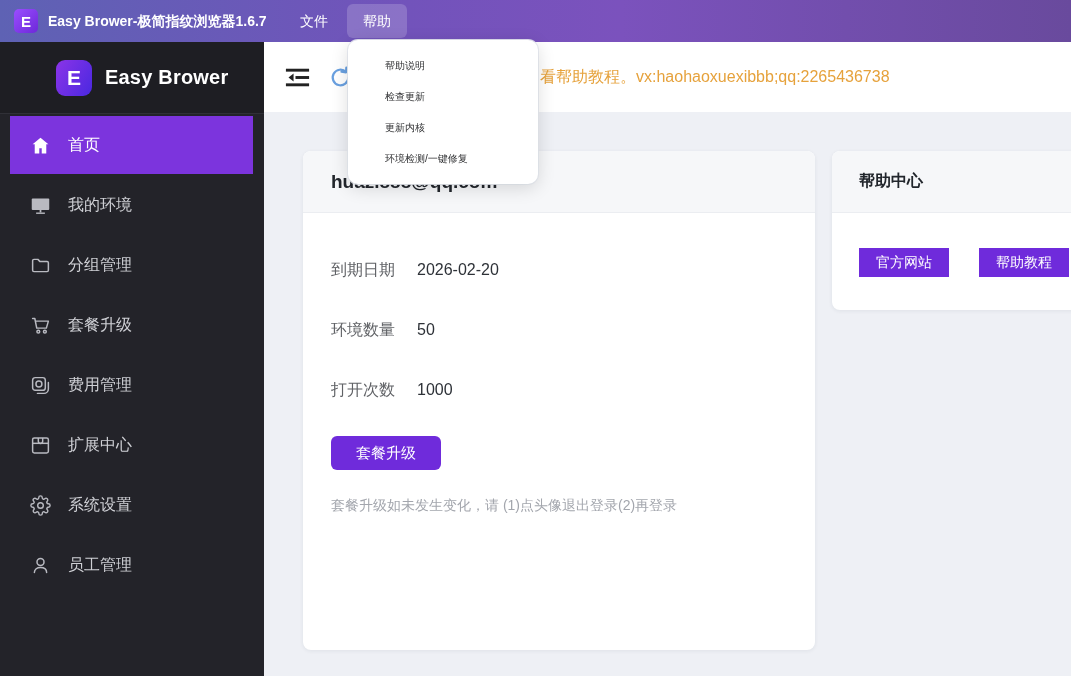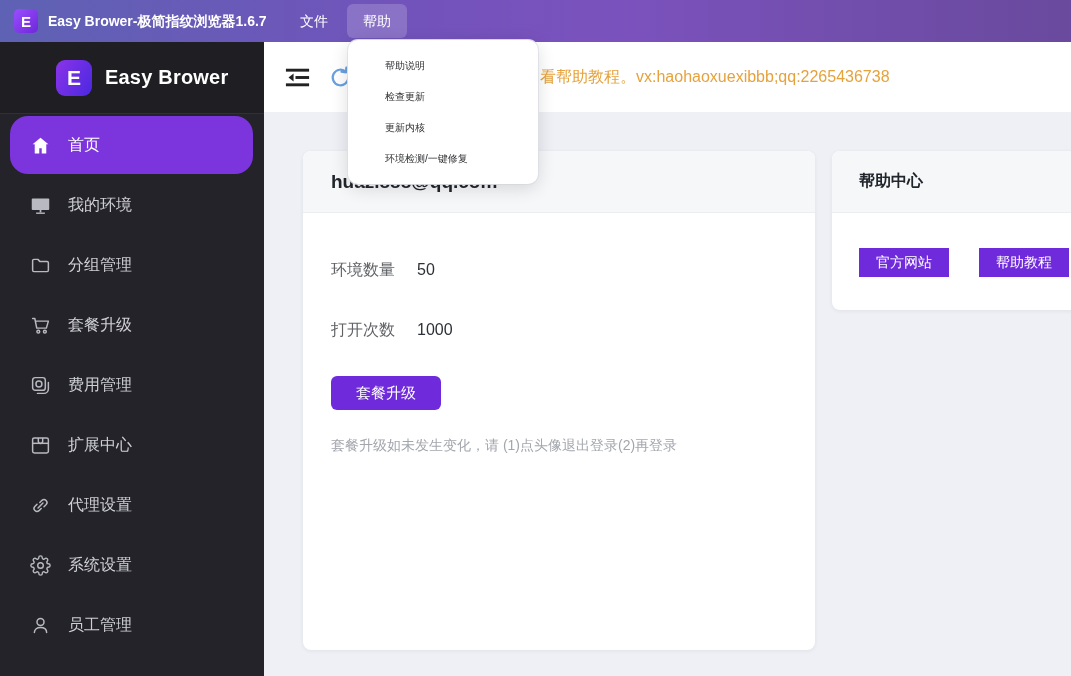--- a/index.html
+++ b/index.html
@@ -28,21 +28,21 @@
   
   .sidebar { position:absolute; left:0; top:42px; width:264px; height:634px; background:#232329; z-index:10; }
   .sb-head { height:72px; display:flex; align-items:center; padding-left:56px; border-bottom:1px solid #303037; background:#1e1e23; }
   .sb-logo { width:36px; height:36px; border-radius:9px; background:linear-gradient(120deg,#8b34e8,#4a28e0);
     color:#fff; font-weight:bold; font-size:21px; display:flex; align-items:center; justify-content:center; }
   .sb-brand { margin-left:13px; color:#fff; font-size:20px; font-weight:bold; letter-spacing:0.2px; }
   .sb-nav { padding-top:1px; }
   .sb-item { height:60px; display:flex; align-items:center; padding-left:30px; color:#cfd0d5; font-size:16px; cursor:pointer; }
   .sb-item .ico { width:21px; height:21px; margin-right:17px; flex:0 0 auto; color:#b9bac1; display:flex; align-items:center; }
   .sb-item .ico svg { width:21px; height:21px; }
-  .sb-item.active { margin:1px 11px 1px 10px; height:58px; padding-left:20px; background:#7c34dd; border-radius:18px; color:#fff; }
+  .sb-item.active { margin:1px 11px 1px 10px; height:58px; padding-left:20px; background:#7c34dd; border-radius:0; color:#fff; }
   .sb-item.active .ico { color:#fff; }
 
   
   .main { position:absolute; left:264px; top:42px; width:807px; height:520px; }
   .topbar { position:relative; height:70px; background:#fff; }
   .fold-btn { position:absolute; left:20px; top:22px; width:27px; height:27px; color:#222; cursor:pointer; }
   .refresh-btn { position:absolute; left:64px; top:23px; width:25px; height:25px; color:#69a0e0; cursor:pointer; }
   .notice { position:absolute; left:276px; top:0; line-height:70px; font-size:16px; color:#e6a23c; white-space:nowrap; }
 
   .content { position:relative; height:564px; background:#eef0f5; }
@@ -147,30 +147,20 @@
         <span class="ico">
           <svg viewBox="0 0 24 24" fill="none" stroke="currentColor" stroke-width="1.7" stroke-linejoin="round">
               <rect x="3" y="3.5" width="18" height="17" rx="2"></rect>
               <path d="M3 9.5h18"></path>
               <path d="M9.5 3.5v3.6a2.5 2.5 0 0 0 5 0V3.5"></path>
             </svg>
         </span>
         <span>扩展中心</span>
       </div>
 
-      <div class="sb-item">
-        <span class="ico">
-          <svg viewBox="0 0 24 24" fill="none" stroke="currentColor" stroke-width="1.7" stroke-linecap="round" stroke-linejoin="round">
-              <path d="M9.2 14.8l5.6-5.6"></path>
-              <path d="M8 10.6l-2.5 2.5a3.4 3.4 0 0 0 4.8 4.8l2.5-2.5"></path>
-              <path d="M16 13.4l2.5-2.5a3.4 3.4 0 0 0-4.8-4.8L11.2 8.6"></path>
-            </svg>
-        </span>
-        <span>代理设置</span>
-      </div>
 
       <div class="sb-item">
         <span class="ico">
           <svg viewBox="0 0 24 24" fill="none" stroke="currentColor" stroke-width="1.6" stroke-linecap="round" stroke-linejoin="round">
               <circle cx="12" cy="12" r="3.2"></circle>
               <path d="M19.4 15a1.65 1.65 0 0 0 .33 1.82l.06.06a2 2 0 1 1-2.83 2.83l-.06-.06a1.65 1.65 0 0 0-1.82-.33 1.65 1.65 0 0 0-1 1.51V21a2 2 0 0 1-4 0v-.09A1.65 1.65 0 0 0 9 19.4a1.65 1.65 0 0 0-1.82.33l-.06.06a2 2 0 1 1-2.83-2.83l.06-.06a1.65 1.65 0 0 0 .33-1.82 1.65 1.65 0 0 0-1.51-1H3a2 2 0 0 1 0-4h.09A1.65 1.65 0 0 0 4.6 9a1.65 1.65 0 0 0-.33-1.82l-.06-.06a2 2 0 1 1 2.83-2.83l.06.06a1.65 1.65 0 0 0 1.82.33H9a1.65 1.65 0 0 0 1-1.51V3a2 2 0 0 1 4 0v.09a1.65 1.65 0 0 0 1 1.51 1.65 1.65 0 0 0 1.82-.33l.06-.06a2 2 0 1 1 2.83 2.83l-.06.06a1.65 1.65 0 0 0-.33 1.82V9a1.65 1.65 0 0 0 1.51 1H21a2 2 0 0 1 0 4h-.09a1.65 1.65 0 0 0-1.51 1z"></path>
             </svg>
         </span>
         <span>系统设置</span>
       </div>
@@ -208,20 +198,24 @@
     </div>
 
     <div class="content">
 
       <div class="card account-card">
         <div class="card-head">
           <span class="email">huazi888@qq.com</span>
         </div>
         <div class="card-body">
           <div class="info-row">
+            <span class="lbl">到期日期</span>
+            <span class="val">2026-02-20</span>
+          </div>
+          <div class="info-row">
             <span class="lbl">环境数量</span>
             <span class="val">50</span>
           </div>
           <div class="info-row">
             <span class="lbl">打开次数</span>
             <span class="val">1000</span>
           </div>
           <button class="upgrade-btn">套餐升级</button>
           <div class="hint">套餐升级如未发生变化，请 (1)点头像退出登录(2)再登录</div>
         </div>

